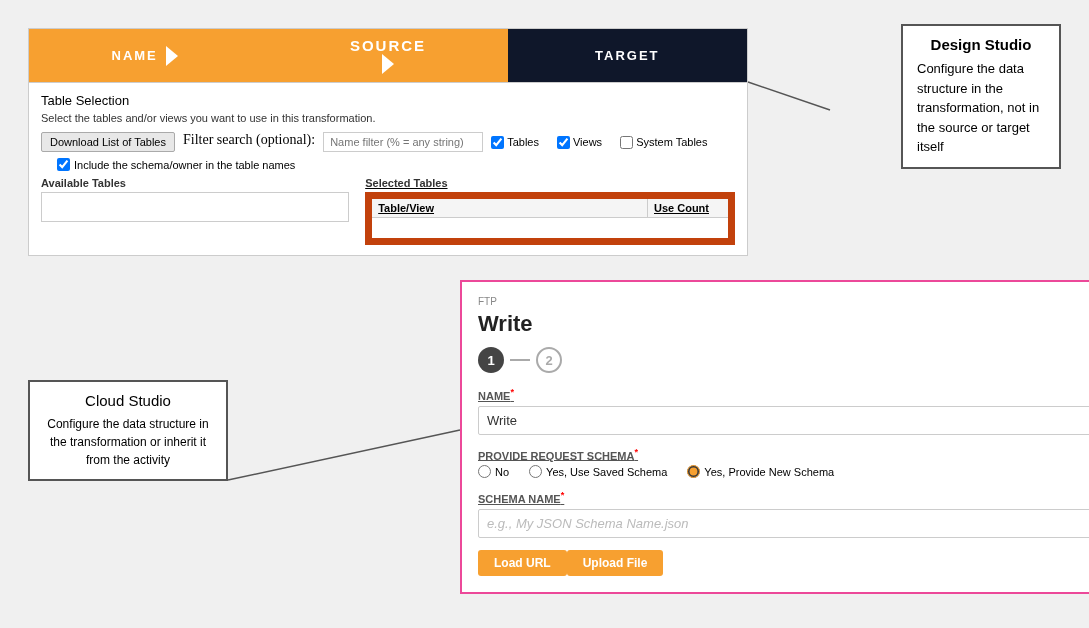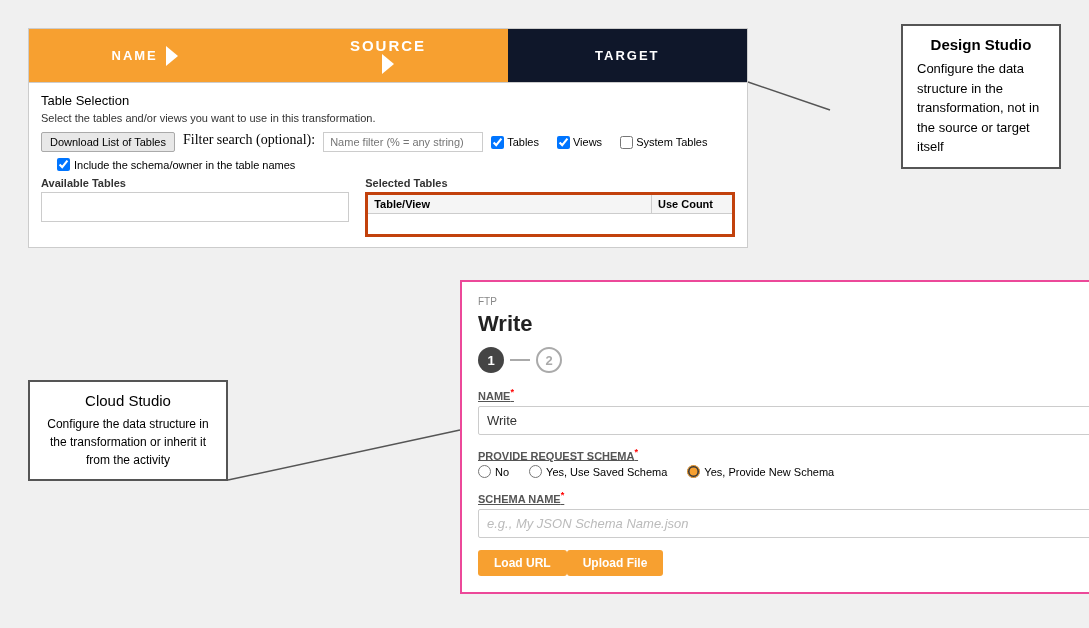--- a/index.html
+++ b/index.html
@@ -135,20 +135,21 @@
       margin-bottom: 3px;
       color: #333;
     }
     .table-col-content {
       border: 1px solid #ccc;
       min-height: 30px;
       background: #fff;
     }
     .selected-tables-area {
       flex: 1.2;
+      text-decoration: underline;
     }
     .selected-table-header {
       display: flex;
       border-bottom: 1px solid #ccc;
       background: #f5f5f5;
       font-size: 11px;
       font-weight: bold;
     }
     .selected-table-header .col1 {
       flex: 1;
@@ -387,21 +388,21 @@
       <span>Include the schema/owner in the table names</span>
     </div>
 
     <div class="tables-area">
       <div class="table-col">
         <div class="table-col-header">Available Tables</div>
         <div class="table-col-content" style="height:30px;"></div>
       </div>
       <div class="selected-tables-area">
         <div class="table-col-header">Selected Tables</div>
-        <div style="border:3px solid #c2410c;">
+        <div style="border:7px solid #c2410c;">
           <div class="selected-table-header">
             <div class="col1">Table/View</div>
             <div class="col2">Use Count</div>
           </div>
           <div class="selected-tables-body" style="height:14px;"></div>
         </div>
       </div>
     </div>
   </div>
 </div>

